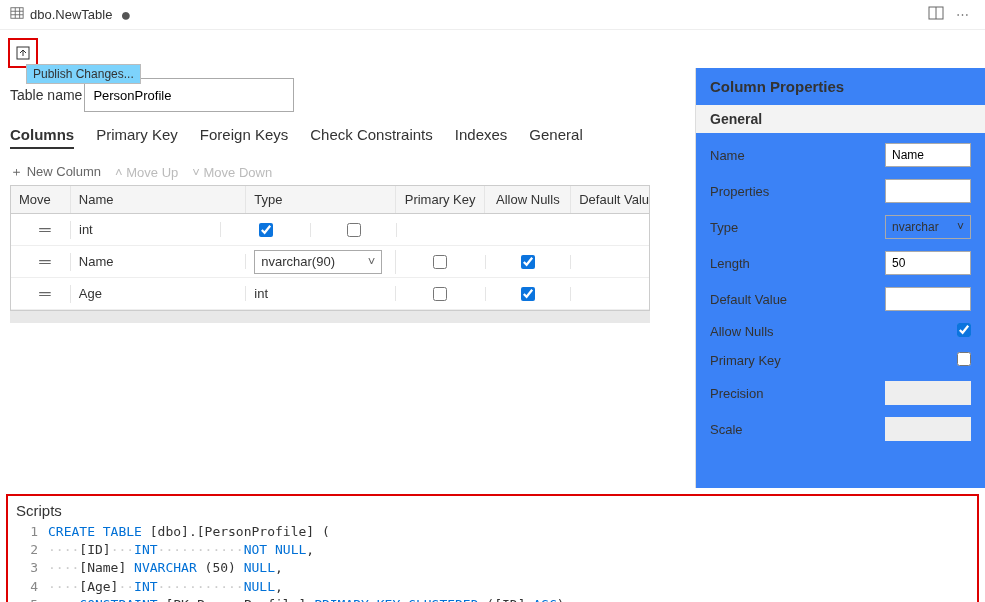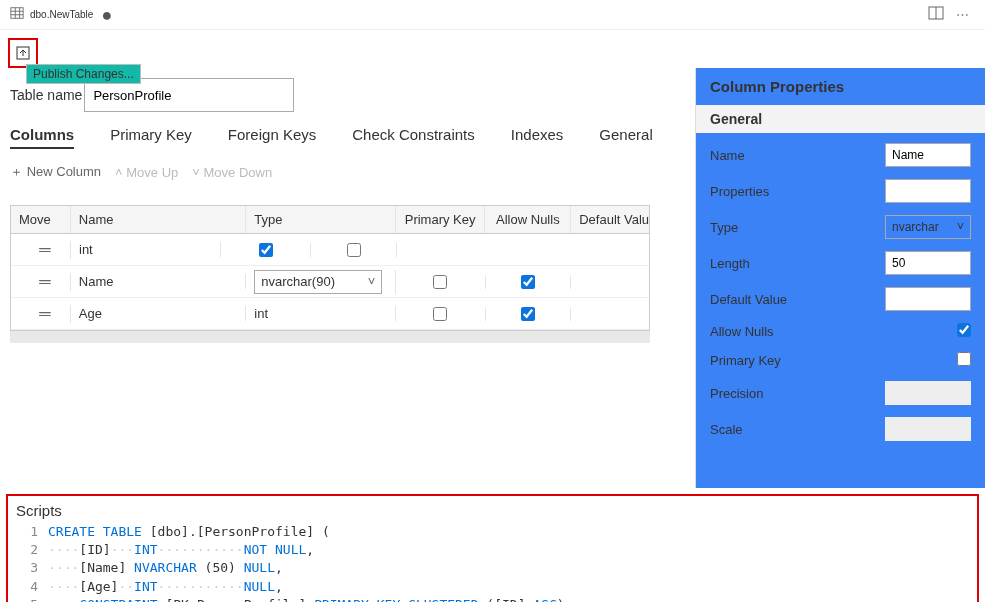--- a/index.html
+++ b/index.html
@@ -1,43 +1,43 @@
 <!DOCTYPE html>
 <html><head>
 <meta charset="utf-8">
 <style>
   * { box-sizing: border-box; margin: 0; padding: 0; }
   body { font-family: "Segoe UI", Arial, sans-serif; font-size: 13px; color: #333; background: #fff; width: 985px; height: 602px; overflow: hidden; }
   
   .titlebar { height: 30px; display: flex; align-items: center; padding: 0 10px; border-bottom: 1px solid #eee; }
   .titlebar .icon { margin-right: 6px; }
-  .titlebar .title { font-size: 10px; color: #333; }
+  .titlebar .title { font-size: 13px; color: #333; }
   .titlebar .dirty { margin-left: 8px; font-size: 18px; color: #555; line-height: 1; }
   .titlebar .spacer { flex: 1; }
   .titlebar .tb-btn { padding: 2px 6px; cursor: pointer; color: #666; }
   
   .toolbar-area { padding: 8px 8px 0 8px; position: relative; }
   .publish-wrap { position: relative; display: inline-block; }
   .publish-highlight { border: 2px solid #d00; padding: 2px; display: inline-block; }
   .publish-btn { width: 22px; height: 22px; display: flex; align-items: center; justify-content: center; cursor: pointer; }
-  .tooltip { position: absolute; top: 26px; left: 18px; background: #14b8a6; border: 1px solid #bbb; padding: 2px 6px; font-size: 12px; white-space: nowrap; z-index: 10; }
+  .tooltip { position: absolute; top: 26px; left: 18px; background: #7dd3fc; border: 1px solid #bbb; padding: 2px 6px; font-size: 12px; white-space: nowrap; z-index: 10; }
   
   .main-area { display: flex; height: 420px; }
   .left-pane { flex: 1; padding: 4px 0 0 10px; position: relative; overflow: hidden; }
   .right-pane { width: 290px; border-left: 1px solid #ddd; background: #3b82f6; }
   
   .tablename-row { display: flex; align-items: center; margin: 6px 0 14px 0; }
   .tablename-row label { margin-right: 2px; font-size: 14px; }
   .tablename-row input { width: 210px; height: 28px; border: 1px solid #aaa; padding: 16px 8px; font-size: 13px; }
   
-  .tabs { display: flex; gap: 36px; margin-bottom: 14px; }
+  .tabs { display: flex; gap: 22px; margin-bottom: 14px; }
   .tab { font-size: 15px; cursor: pointer; padding-bottom: 4px; }
   .tab.active { font-weight: 600; border-bottom: 2px solid #333; }
   
-  .actions { display: flex; align-items: center; gap: 14px; margin-bottom: 24px; color: #999; font-size: 13px; }
+  .actions { display: flex; align-items: center; gap: 14px; margin-bottom: 4px; color: #999; font-size: 13px; }
   .action { cursor: pointer; color: #666; }
   .action.disabled { color: #bbb; cursor: default; }
   
   .grid { border: 1px solid #ccc; width: 640px; }
   .grid-header { display: flex; background: #f5f5f5; border-bottom: 1px solid #ccc; font-size: 13px; }
   .grid-row { display: flex; border-bottom: 1px solid #eee; height: 32px; align-items: center; }
   .col-move { width: 60px; padding-left: 8px; border-right: 1px solid #e5e5e5; }
   .col-name { width: 176px; padding-left: 8px; border-right: 1px solid #e5e5e5; }
   .col-type { width: 150px; padding-left: 8px; border-right: 1px solid #e5e5e5; }
   .col-pk   { width: 90px; text-align: center; border-right: 1px solid #e5e5e5; }

